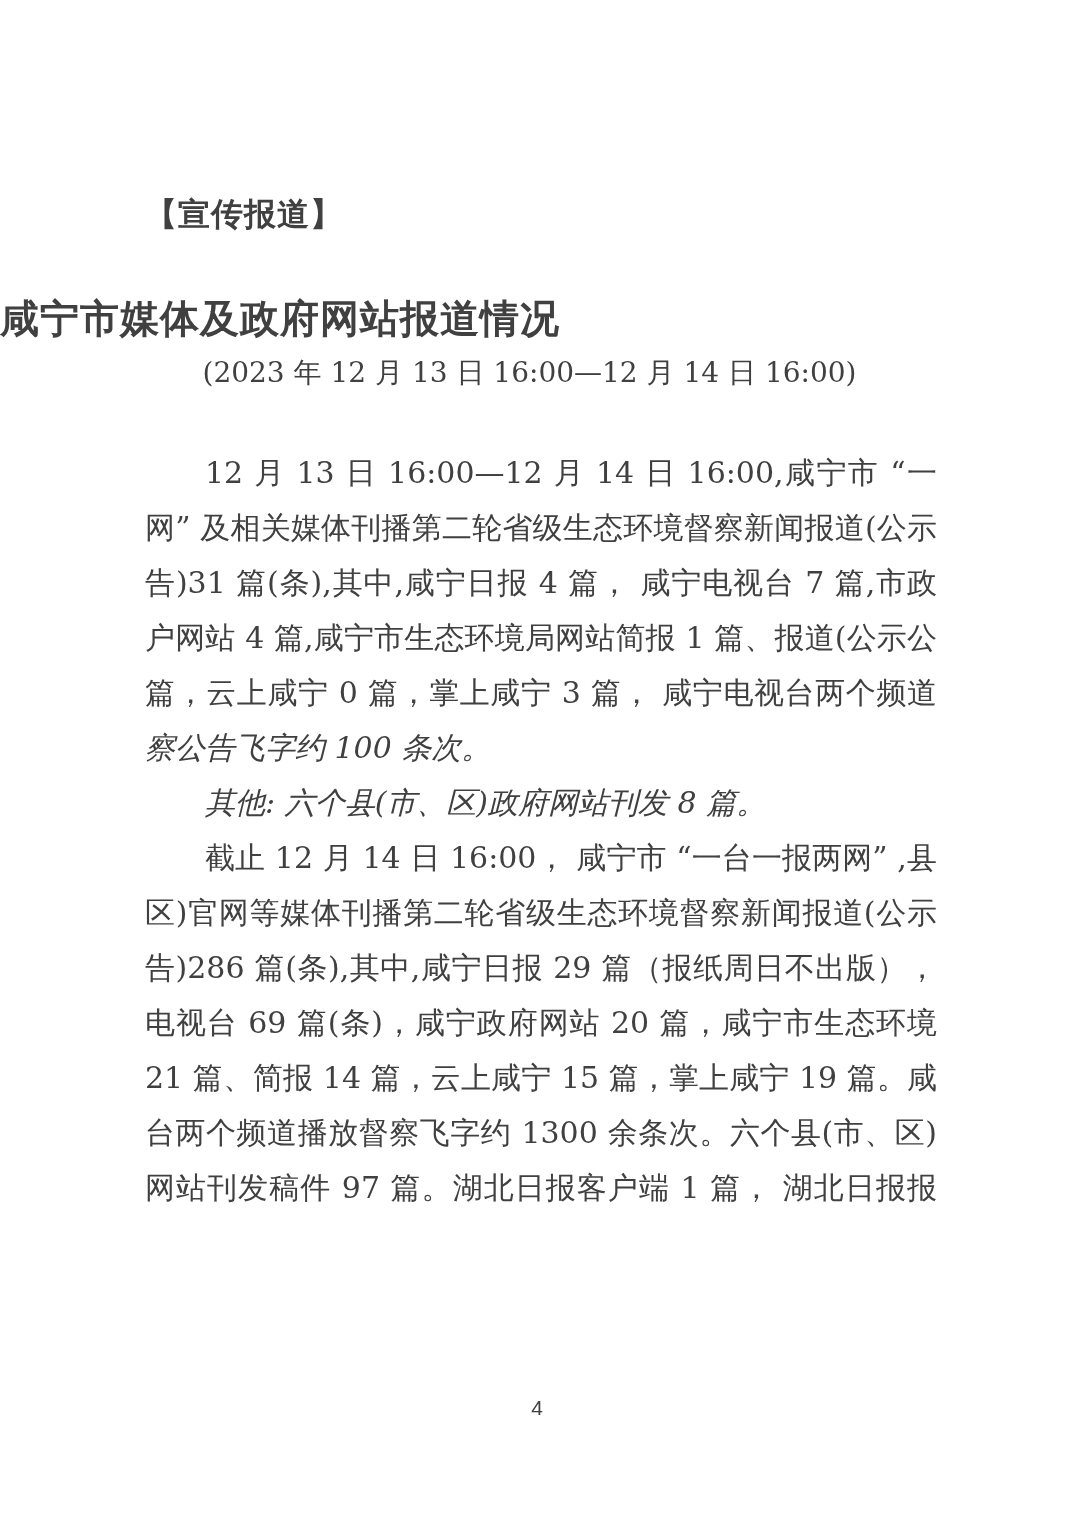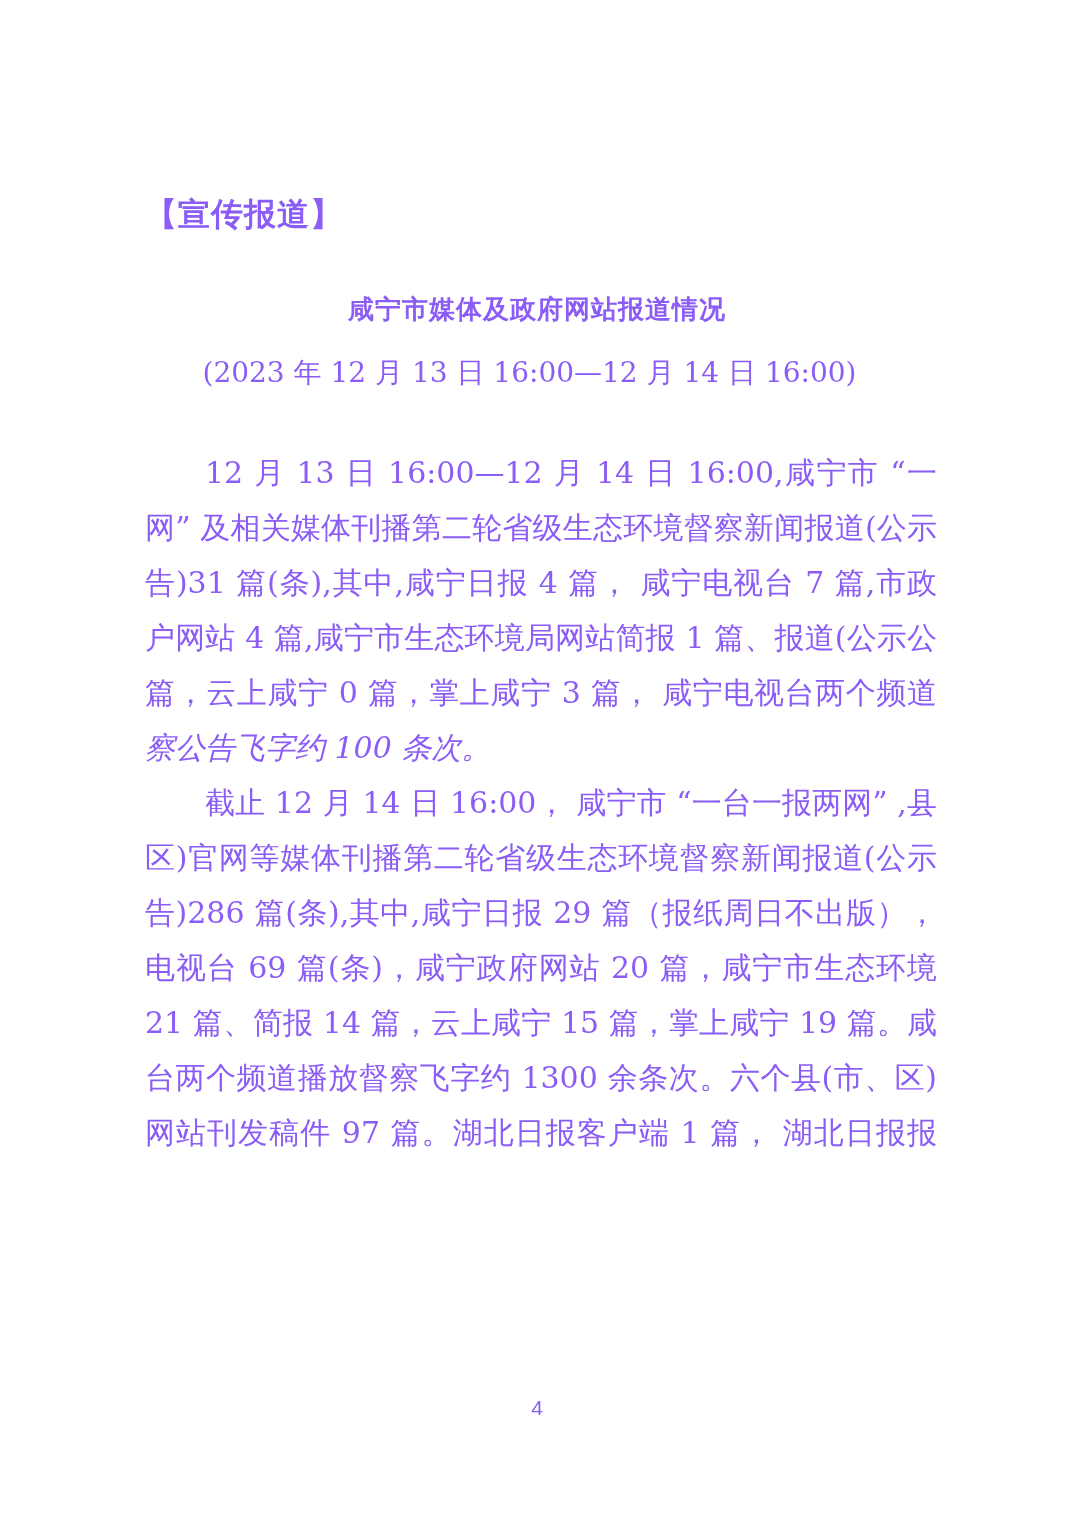--- a/index.html
+++ b/index.html
@@ -5,40 +5,39 @@
   html, body {
     margin: 0;
     padding: 0;
     background: #ffffff;
   }
   .page {
     position: relative;
     width: 1074px;
     height: 1520px;
     background: #ffffff;
-    color: #8b5cf6;
+    color: #404040;
     font-family: "DejaVu Serif", "Liberation Serif", serif;
     overflow: hidden;
   }
   .section-header {
     position: absolute;
     left: 145px;
     top: 193px;
     font-size: 32px;
     font-weight: bold;
     letter-spacing: 1px;
     white-space: nowrap;
   }
   .doc-title {
     position: absolute;
     left: 0;
     right: 0;
     top: 292px;
-    text-align: center;
-    font-size: 26px;
+    font-size: 39px;
     font-weight: bold;
     letter-spacing: 1px;
     white-space: nowrap;
   }
   .doc-subtitle {
     position: absolute;
     left: 0;
     right: 15px;
     top: 354px;
     text-align: center;
@@ -87,20 +86,21 @@
 
   <div class="doc-subtitle">(2023 年 12 月 13 日  16:00—12 月 14 日  16:00)</div>
 
   <div class="body-text">
       <div class="line indent">12 月 13 日 16:00—12 月 14 日 16:00,咸宁市 “一台一报两</div>
       <div class="line">网” 及相关媒体刊播第二轮省级生态环境督察新闻报道(公示公</div>
       <div class="line">告)31 篇(条),其中,咸宁日报 4 篇， 咸宁电视台 7 篇,市政府门</div>
       <div class="line">户网站 4 篇,咸宁市生态环境局网站简报 1 篇、报道(公示公告)4</div>
       <div class="line">篇，云上咸宁 0 篇，掌上咸宁 3 篇， 咸宁电视台两个频道播放督</div>
       <div class="line last">察公告飞字约 100 条次。</div>
+      <div class="line indent last">其他: 六个县(市、区)政府网站刊发 8 篇。</div>
       <div class="line indent">截止 12 月 14 日 16:00， 咸宁市 “一台一报两网” ,县(市、</div>
       <div class="line">区)官网等媒体刊播第二轮省级生态环境督察新闻报道(公示公</div>
       <div class="line">告)286 篇(条),其中,咸宁日报 29 篇（报纸周日不出版），咸宁</div>
       <div class="line">电视台 69 篇(条)，咸宁政府网站 20 篇，咸宁市生态环境局网站</div>
       <div class="line">21 篇、简报 14 篇，云上咸宁 15 篇，掌上咸宁 19 篇。咸宁电视</div>
       <div class="line">台两个频道播放督察飞字约 1300 余条次。六个县(市、区)政府</div>
       <div class="line">网站刊发稿件 97 篇。湖北日报客户端 1 篇， 湖北日报报纸要闻</div>
     </div>
 
   <div class="page-number">4</div>

